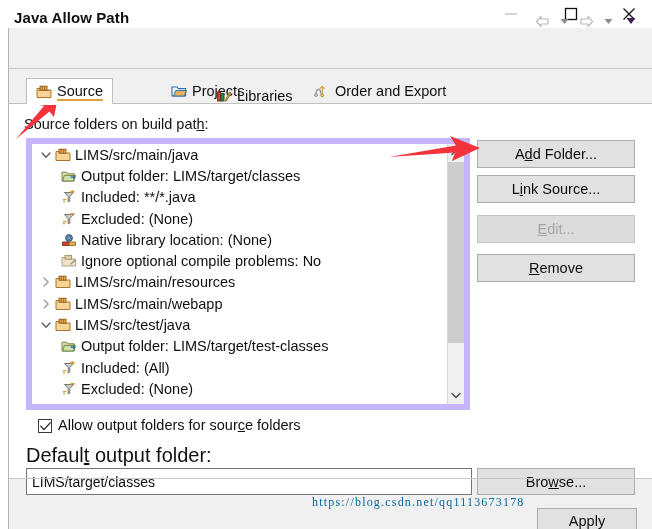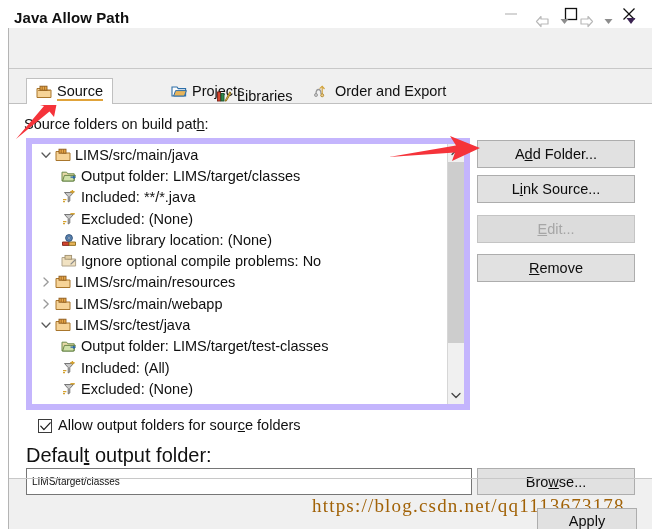--- a/index.html
+++ b/index.html
@@ -259,21 +259,21 @@
     color: #111111;
   }
   #default-output-input {
     position: absolute;
     left: 26px; top: 468px;
     width: 446px; height: 27px;
     border: 1px solid #767676;
     background: #ffffff;
     box-sizing: border-box;
     font-family: "Liberation Sans", sans-serif;
-    font-size: 10px;
+    font-size: 14px;
     color: #0f0f0f;
     padding: 0 5px;
     outline: none;
   }
   #btn-browse {
     position: absolute;
     left: 477px; top: 468px;
     width: 158px; height: 27px;
     background: #e1e1e1;
     border: 1px solid #adadad;
@@ -300,22 +300,22 @@
     font-family: "Liberation Sans", sans-serif;
     color: #0d0d0d;
     display: flex; align-items: center; justify-content: center;
   }
 
   
   #watermark {
     position: absolute;
     left: 312px; top: 495px;
     font-family: "Liberation Serif", serif;
-    font-size: 19px;
-    color: #a16207;
+    font-size: 12px;
+    color: #0369a1;
     letter-spacing: 1.2px;
     white-space: nowrap;
     pointer-events: none;
   }
 
   
   #annotation-arrow-source, #annotation-arrow-addfolder {
     position: absolute;
     pointer-events: none;
   }

